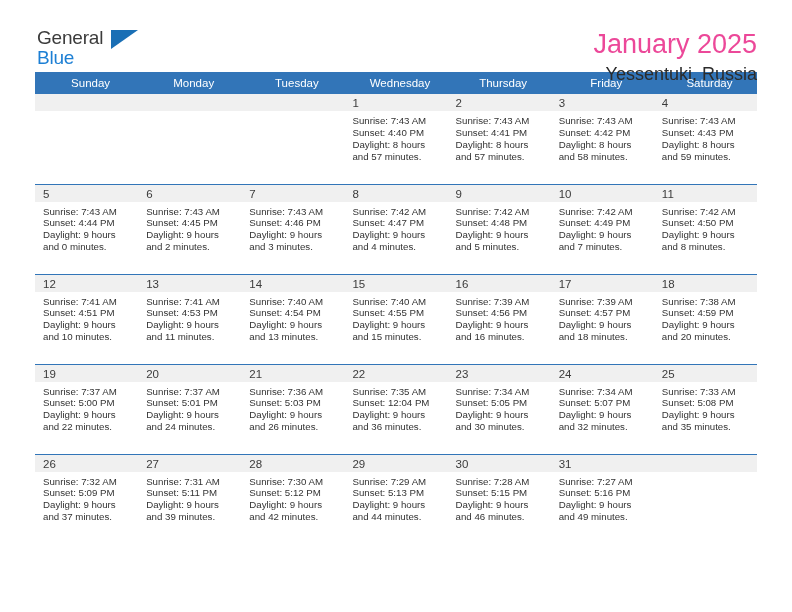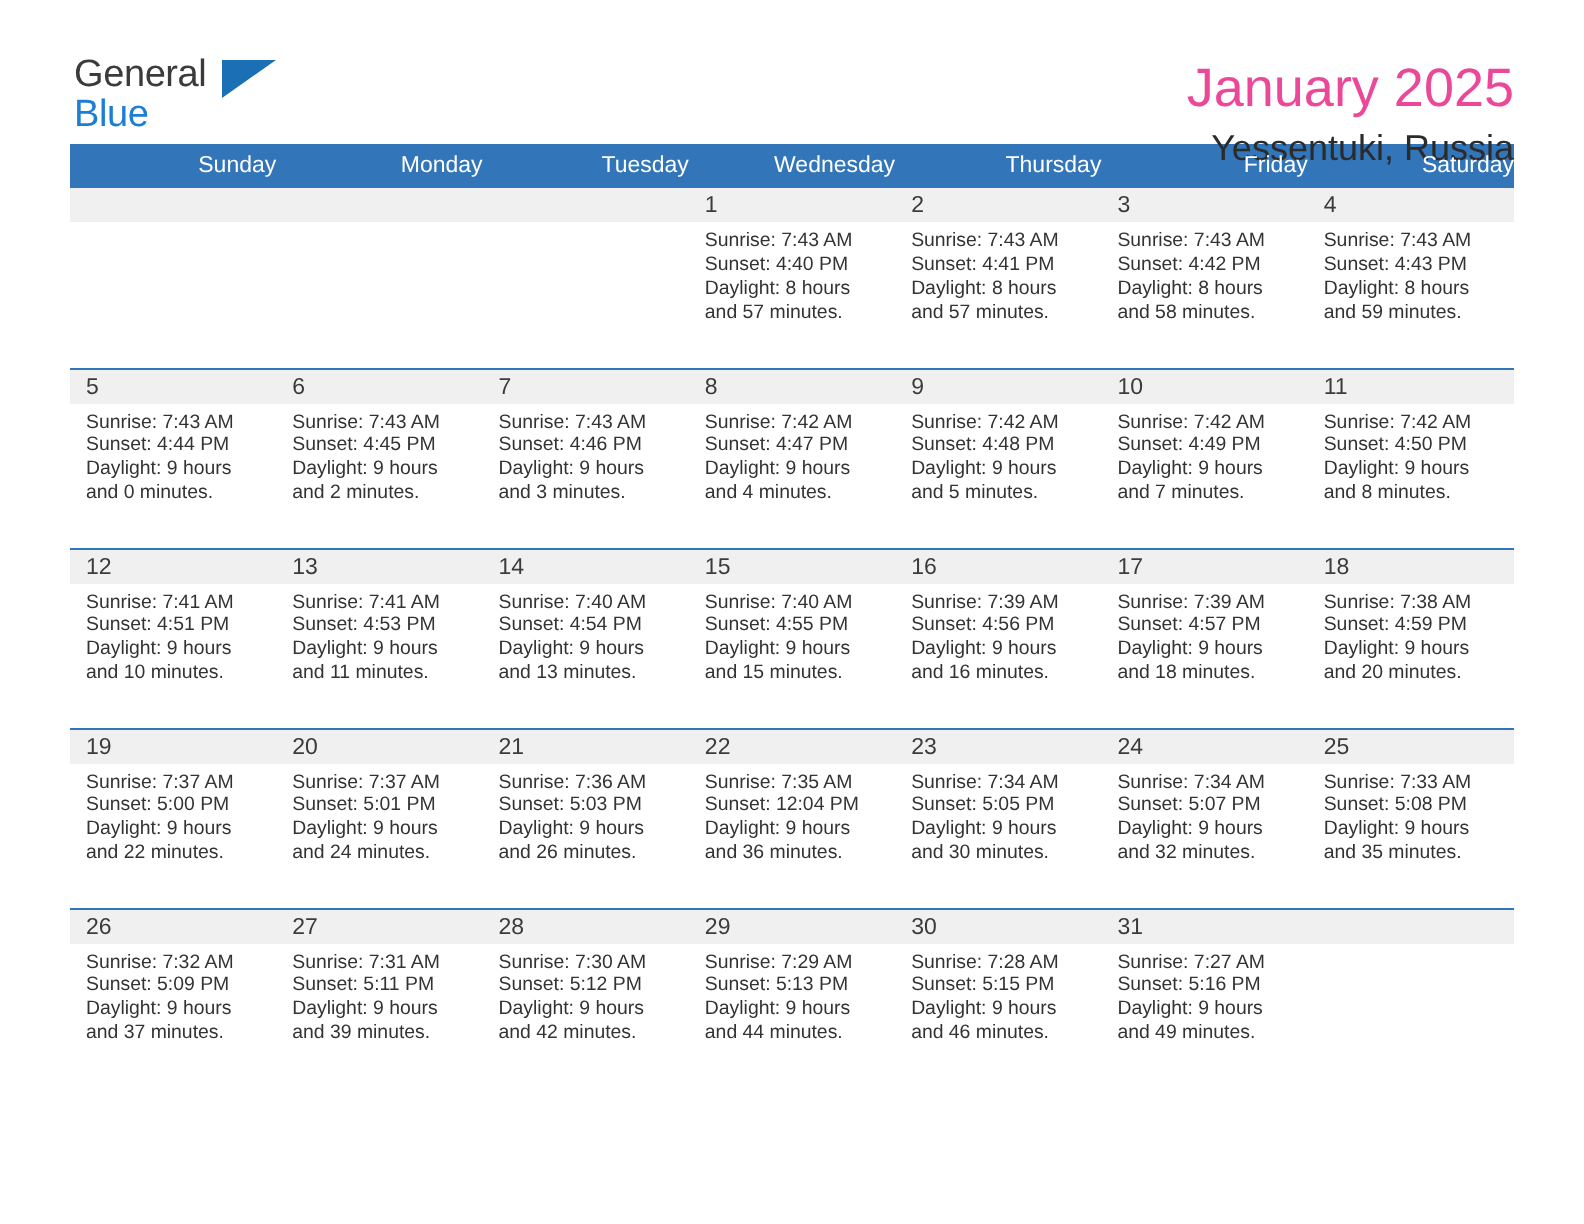--- a/index.html
+++ b/index.html
@@ -80,21 +80,21 @@
   .calendar {
     width: 722px;
     border-collapse: collapse;
     table-layout: fixed;
   }
   .dow-row th {
     background: #3275b8;
     color: #ffffff;
     font-size: 11.5px;
     font-weight: normal;
-    text-align: right;
+    text-align: center;
     padding: 5px 0 5px 8px;
     height: 20px;
     box-sizing: border-box;
     border: none;
   }
   .week-row td {
     vertical-align: top;
     padding: 0;
     border-top: 1.6px solid #3275b8;
     height: 90px;

